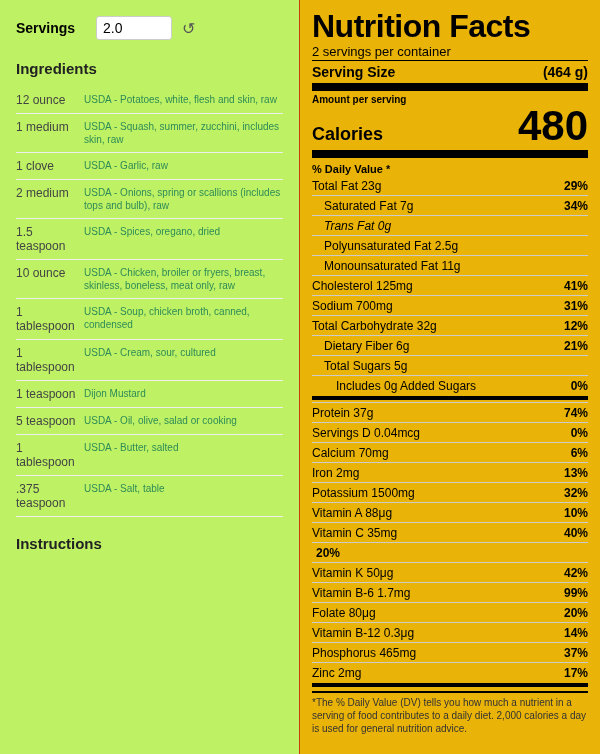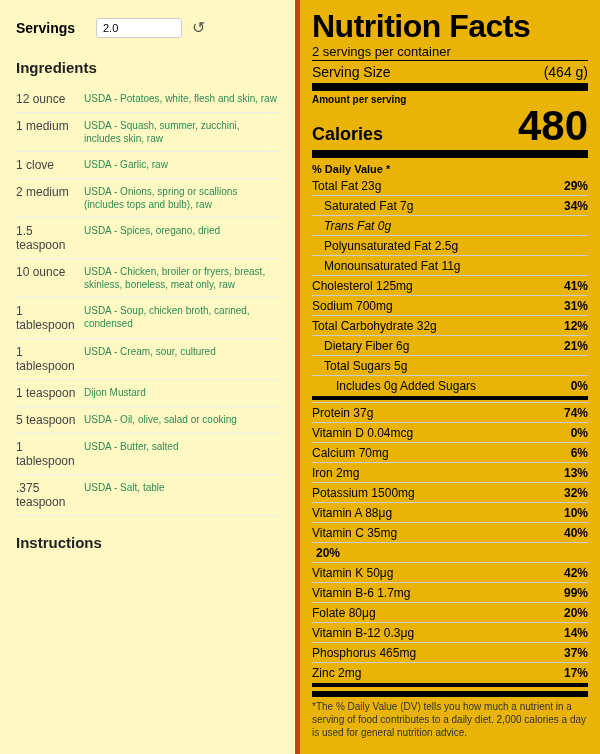--- a/index.html
+++ b/index.html
@@ -8,23 +8,23 @@
       font-size: 13px;
       background: #f0f0f0;
       display: flex;
       width: 600px;
       min-height: 754px;
     }
 
     
     .left-panel {
       width: 300px;
-      background: #fef9c3;
+      background: #bef264;
       padding: 16px;
-      border-right: 5px solid #c2410c;
+      border-right: 1px solid #c2410c;
     }
 
     .servings-row {
       display: flex;
       align-items: center;
       margin-bottom: 20px;
     }
     .servings-label {
       font-size: 14px;
       font-weight: 600;
@@ -32,22 +32,22 @@
     }
     .servings-input-wrap {
       display: flex;
       align-items: center;
       gap: 6px;
     }
     .servings-input {
       border: 1px solid #ccc;
       border-radius: 3px;
       padding: 3px 6px;
-      width: 86px;
-      font-size: 11px;
+      width: 76px;
+      font-size: 14px;
     }
     .reset-btn {
       background: none;
       border: none;
       cursor: pointer;
       font-size: 16px;
       color: #555;
       padding: 2px 4px;
     }
 
@@ -99,21 +99,21 @@
       letter-spacing: -0.5px;
     }
     .nf-servings-per {
       font-size: 13px;
       margin-bottom: 1px;
     }
     .nf-serving-size-row {
       display: flex;
       justify-content: space-between;
       font-size: 14px;
-      font-weight: 400;
+      font-weight: 700;
       border-top: 1px solid #000;
       padding-top: 3px;
       margin-bottom: 2px;
     }
 
     .nf-thick-border {
       border-top: 8px solid #000;
       margin: 3px 0;
     }
     .nf-medium-border {
@@ -160,21 +160,21 @@
       padding: 1.5px 0;
       font-size: 12px;
     }
     .nf-row .nf-left { flex: 1; }
     .nf-row .nf-right { font-weight: 700; white-space: nowrap; padding-left: 4px; }
     .nf-bold { font-weight: 400; }
     .nf-indent-1 { padding-left: 12px; }
     .nf-indent-2 { padding-left: 24px; }
 
     .nf-footnote {
-      border-top: 6px solid #000000;
+      border-top: 2px solid #000000;
       margin-top: 4px;
       padding-top: 3px;
       font-size: 10px;
       line-height: 1.3;
       color: #333;
     }
   </style>
 </head>
 <body>
 
@@ -316,21 +316,21 @@
     <span class="nf-right">0%</span>
   </div>
       <div class="nf-medium-border"></div>
       <div class="nf-thin-border"></div>
       <div class="nf-row">
     <span class="nf-left  nf-bold">Protein 37g</span>
     <span class="nf-right">74%</span>
   </div>
       <div class="nf-thin-border"></div>
       <div class="nf-row">
-    <span class="nf-left  ">Vitamin D 0.04mcg</span>
+    <span class="nf-left  ">Servings D 0.04mcg</span>
     <span class="nf-right">0%</span>
   </div>
       <div class="nf-thin-border"></div>
       <div class="nf-row">
     <span class="nf-left  ">Calcium 70mg</span>
     <span class="nf-right">6%</span>
   </div>
       <div class="nf-thin-border"></div>
       <div class="nf-row">
     <span class="nf-left  ">Iron 2mg</span>

